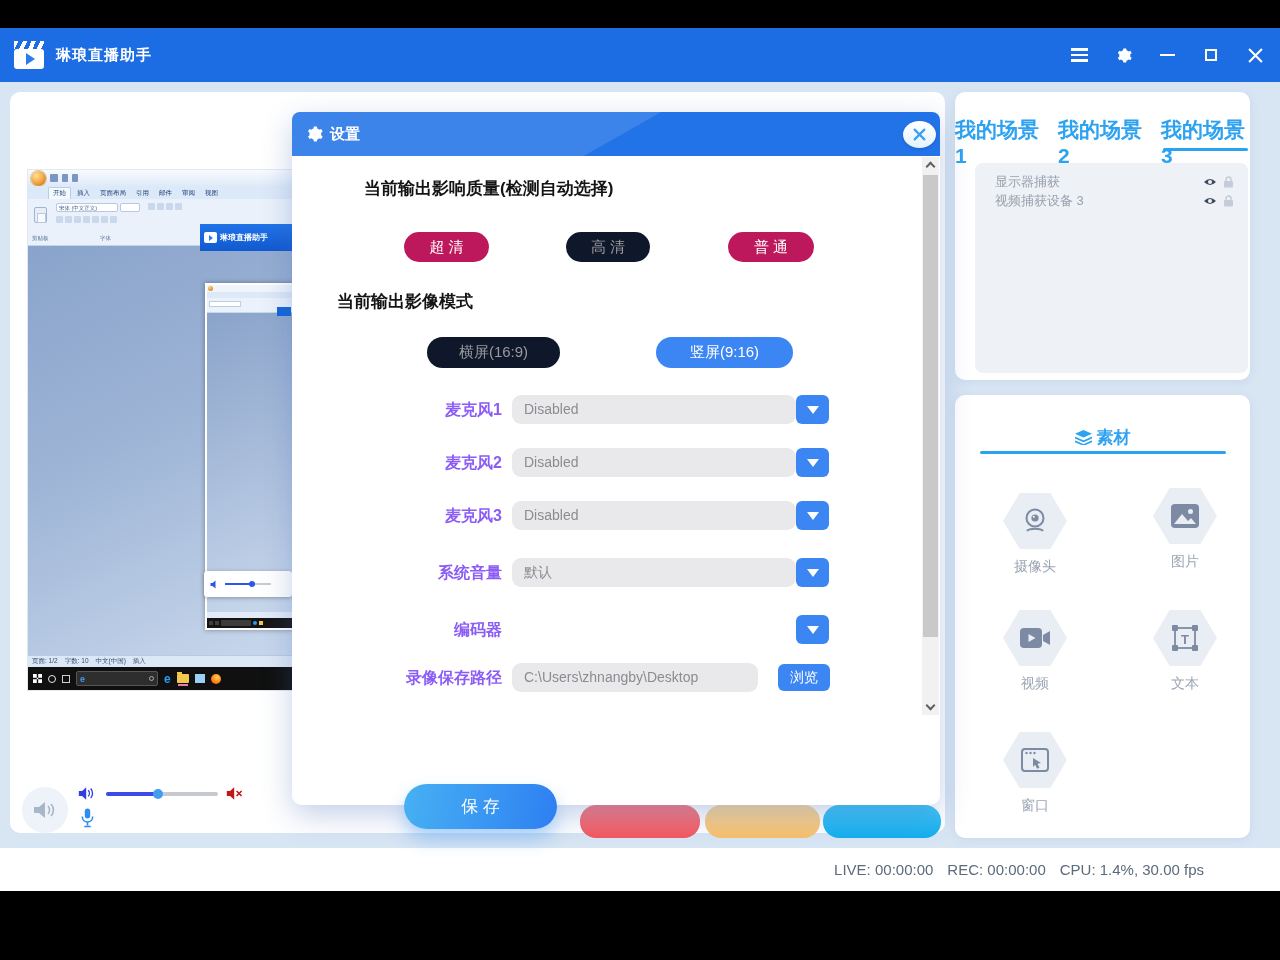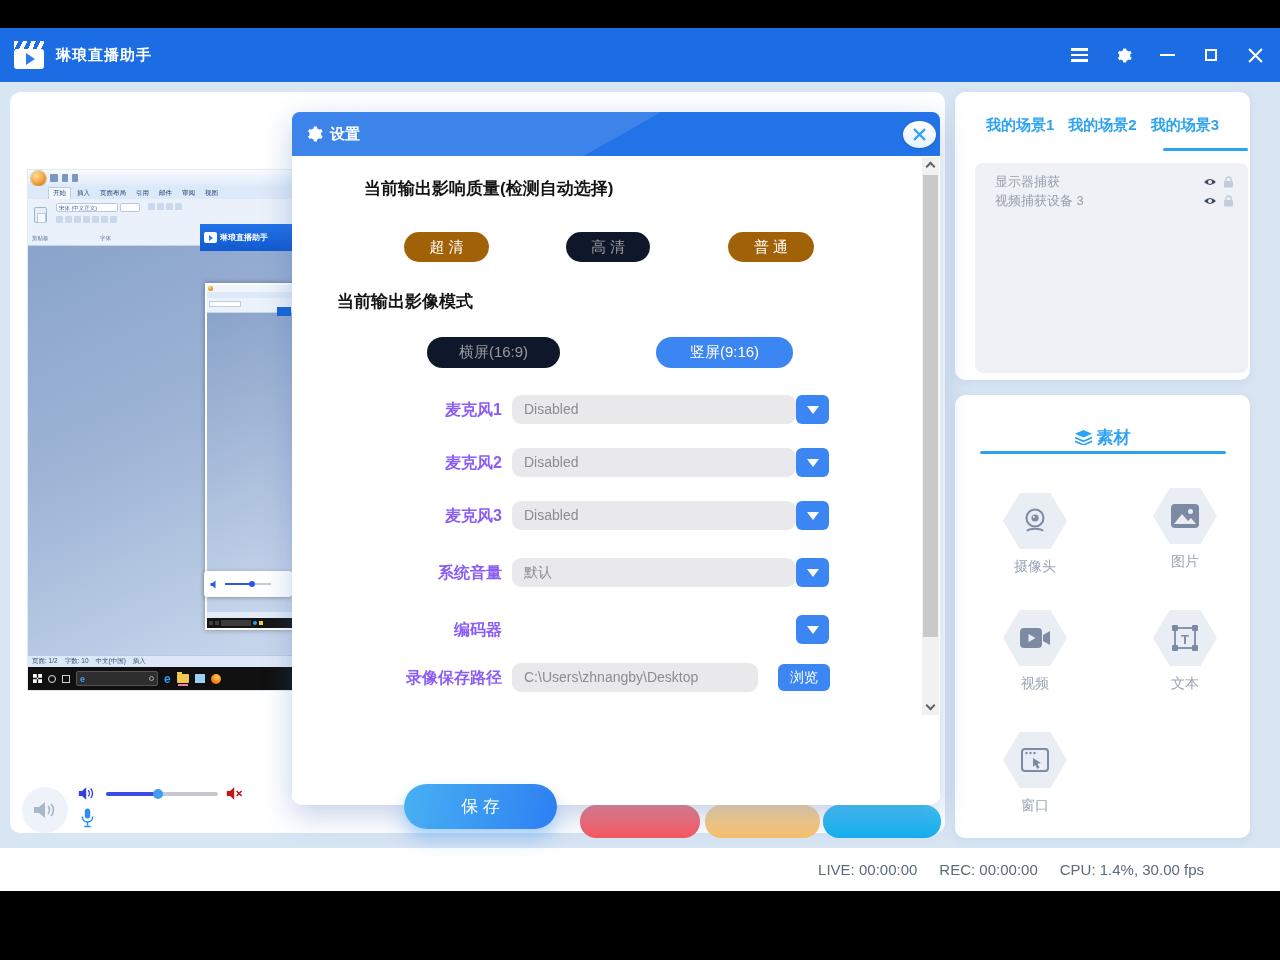--- a/index.html
+++ b/index.html
@@ -15,21 +15,21 @@
   .app-title{color:#fff;font-size:15px;font-weight:bold;margin-left:10px;letter-spacing:1px;}
   .winctl{margin-left:auto;display:flex;align-items:center;gap:26px;padding-right:16px;}
   .wc{width:18px;height:18px;display:flex;align-items:center;justify-content:center;cursor:pointer;}
   .burger{display:flex;flex-direction:column;gap:3px;}
   .burger i{display:block;width:17px;height:2.4px;background:#fff;}
   .minbar{width:15px;height:2.4px;background:#fff;}
   .maxbox{width:12px;height:12px;border:2px solid #fff;}
 
   
   .main{position:absolute;left:0;top:82px;width:1280px;height:766px;background:#d8e5f3;}
-  .statusbar{position:absolute;left:0;top:848px;width:1280px;height:43px;background:#fff;display:flex;align-items:center;justify-content:flex-end;gap:22px;padding-right:76px;color:#5c6a7a;font-size:15px;padding-left:16px;}
+  .statusbar{position:absolute;left:0;top:848px;width:1280px;height:43px;background:#fff;display:flex;align-items:center;justify-content:flex-end;gap:14px;padding-right:76px;color:#5c6a7a;font-size:15px;padding-left:16px;}
 
   
   .left-card{position:absolute;left:10px;top:10px;width:935px;height:741px;background:#fff;border-radius:10px;}
 
   
   .capture{position:absolute;left:18px;top:78px;width:267px;height:520px;overflow:hidden;background:#fff;box-shadow:0 0 0 1px #e3e9f2;}
   .cap-qat{position:absolute;left:0;top:0;width:100%;height:16px;background:linear-gradient(#f8fbff,#dfeaf8);}
   .orb{position:absolute;left:3px;top:1px;width:15px;height:15px;border-radius:50%;background:radial-gradient(circle at 35% 30%,#ffe09a,#f0a23c 55%,#b55f12);box-shadow:0 0 0 1px #d9c79d;}
   .qat-ic{position:absolute;top:4px;width:8px;height:8px;background:#7b95c4;border-radius:1px;}
   .cap-tabs{position:absolute;left:0;top:16px;width:100%;height:13px;background:#dce9f8;display:flex;align-items:flex-end;padding-left:20px;gap:2px;font-size:6.5px;color:#1f3f73;}
@@ -98,42 +98,42 @@
   
   .dialog{position:absolute;left:292px;top:30px;width:648px;height:693px;z-index:10;border-radius:8px 8px 10px 10px;box-shadow:0 10px 30px rgba(60,100,180,.30);}
   .dlg-header{position:absolute;left:0;top:0;width:100%;height:44px;background:#2272e8;border-radius:8px 8px 0 0;overflow:hidden;}
   .dlg-header::before{content:"";position:absolute;inset:0;background:rgba(255,255,255,.12);clip-path:polygon(0 0,57% 0,45% 100%,0 100%);}
   .dlg-title{position:absolute;left:38px;top:0;height:44px;display:flex;align-items:center;color:#fff;font-size:15px;font-weight:bold;}
   .dlg-gear{position:absolute;left:13px;top:13px;}
   .dlg-close{position:absolute;left:611px;top:9px;width:33px;height:27px;border-radius:50%;background:linear-gradient(#ffffff,#e4f2fd);display:flex;align-items:center;justify-content:center;cursor:pointer;box-shadow:0 1px 3px rgba(0,40,120,.25);}
   .dlg-body{position:absolute;left:0;top:44px;width:100%;height:649px;background:#fff;border-radius:0 0 10px 10px;}
   .d-head{position:absolute;left:45px;font-size:17px;font-weight:bold;color:#141414;}
   .pillbtn{position:absolute;height:30px;border-radius:15px;display:flex;align-items:center;justify-content:center;font-size:15px;cursor:pointer;}
-  .pillbtn.on{background:#a16207;color:#fff;}
+  .pillbtn.on{background:#be185d;color:#fff;}
   .pillbtn.on2{background:#3c86f3;color:#fff;}
   .pillbtn.off{background:#0f172a;color:#9a9a9e;}
   .f-row{position:absolute;left:45px;width:558px;height:29px;}
   .f-label{position:absolute;left:0;width:165px;line-height:29px;text-align:right;font-size:16px;font-weight:bold;color:#8b5cf6;}
   .f-input{position:absolute;left:175px;top:0;width:284px;height:29px;background:#e9e9ec;border-radius:9px;line-height:29px;padding-left:12px;font-size:14px;color:#8b8c90;overflow:hidden;white-space:nowrap;}
   .f-dd{position:absolute;left:459px;top:0;width:33px;height:29px;background:#3c86f3;border-radius:6px;display:flex;align-items:center;justify-content:center;cursor:pointer;}
   .f-dd i{width:0;height:0;border-left:6px solid transparent;border-right:6px solid transparent;border-top:8px solid #fff;}
   .f-input.path{width:246px;}
   .f-browse{position:absolute;left:441px;top:1px;width:52px;height:27px;background:#3c86f3;border-radius:6px;color:#fff;font-size:14px;display:flex;align-items:center;justify-content:center;cursor:pointer;}
   .d-save{position:absolute;left:112px;top:628px;width:153px;height:45px;border-radius:23px;background:linear-gradient(100deg,#47b1f3,#2e7ff2);color:#fff;font-size:17px;display:flex;align-items:center;justify-content:center;cursor:pointer;box-shadow:0 10px 18px rgba(80,160,245,.45);}
   .d-cancel{position:absolute;left:385px;top:628px;width:152px;height:45px;border-radius:23px;background:linear-gradient(100deg,#fcd14d,#f6b90c);color:#fff;font-size:17px;display:flex;align-items:center;justify-content:center;cursor:pointer;box-shadow:0 10px 18px rgba(250,190,40,.5);}
   .scrolltrack{position:absolute;left:630px;top:45px;width:17px;height:558px;background:#f1f1f1;}
   .scrollthumb{position:absolute;left:1px;top:18px;width:15px;height:462px;background:#c9c9c9;cursor:pointer;}
   .chev{position:absolute;left:5px;width:7px;height:7px;border-left:2px solid #606060;border-top:2px solid #606060;}
   .chev.up{top:6px;transform:rotate(45deg);}
   .chev.down{bottom:6px;transform:rotate(225deg);}
 
   
   .scene-card{position:absolute;left:955px;top:10px;width:295px;height:288px;background:#fff;border-radius:10px;box-shadow:0 2px 8px rgba(120,150,200,.15);}
   .scene-tabs{position:absolute;left:0;top:24px;width:100%;display:flex;justify-content:center;gap:14px;}
-  .scene-tab{font-size:15px;font-weight:bold;color:#2da2f1;cursor:pointer;}
+  .scene-tab{font-size:21px;font-weight:bold;color:#2da2f1;cursor:pointer;}
   .scene-underline{position:absolute;left:208px;top:56px;width:85px;height:3px;background:#29a3f2;border-radius:2px;}
   .scene-list{position:absolute;left:20px;top:71px;width:273px;height:210px;background:#eef1f6;border-radius:8px;padding-top:9px;}
   .scene-item{display:flex;align-items:center;height:19px;padding:0 14px 0 20px;font-size:13px;color:#98a1ae;cursor:pointer;}
   .scene-item .nm{flex:1;}
   .scene-item .ic{display:flex;align-items:center;margin-left:6px;cursor:pointer;}
 
   .mat-card{position:absolute;left:955px;top:313px;width:295px;height:443px;background:#fff;border-radius:10px;box-shadow:0 2px 8px rgba(120,150,200,.15);}
   .mat-head{position:absolute;left:0;top:31px;width:100%;display:flex;justify-content:center;align-items:center;gap:5px;font-size:17px;font-weight:bold;color:#2da2f1;}
   .mat-underline{position:absolute;left:25px;top:56px;width:246px;height:3px;background:#29a3f2;border-radius:2px;}
   .tile{position:absolute;width:70px;text-align:center;cursor:pointer;}

